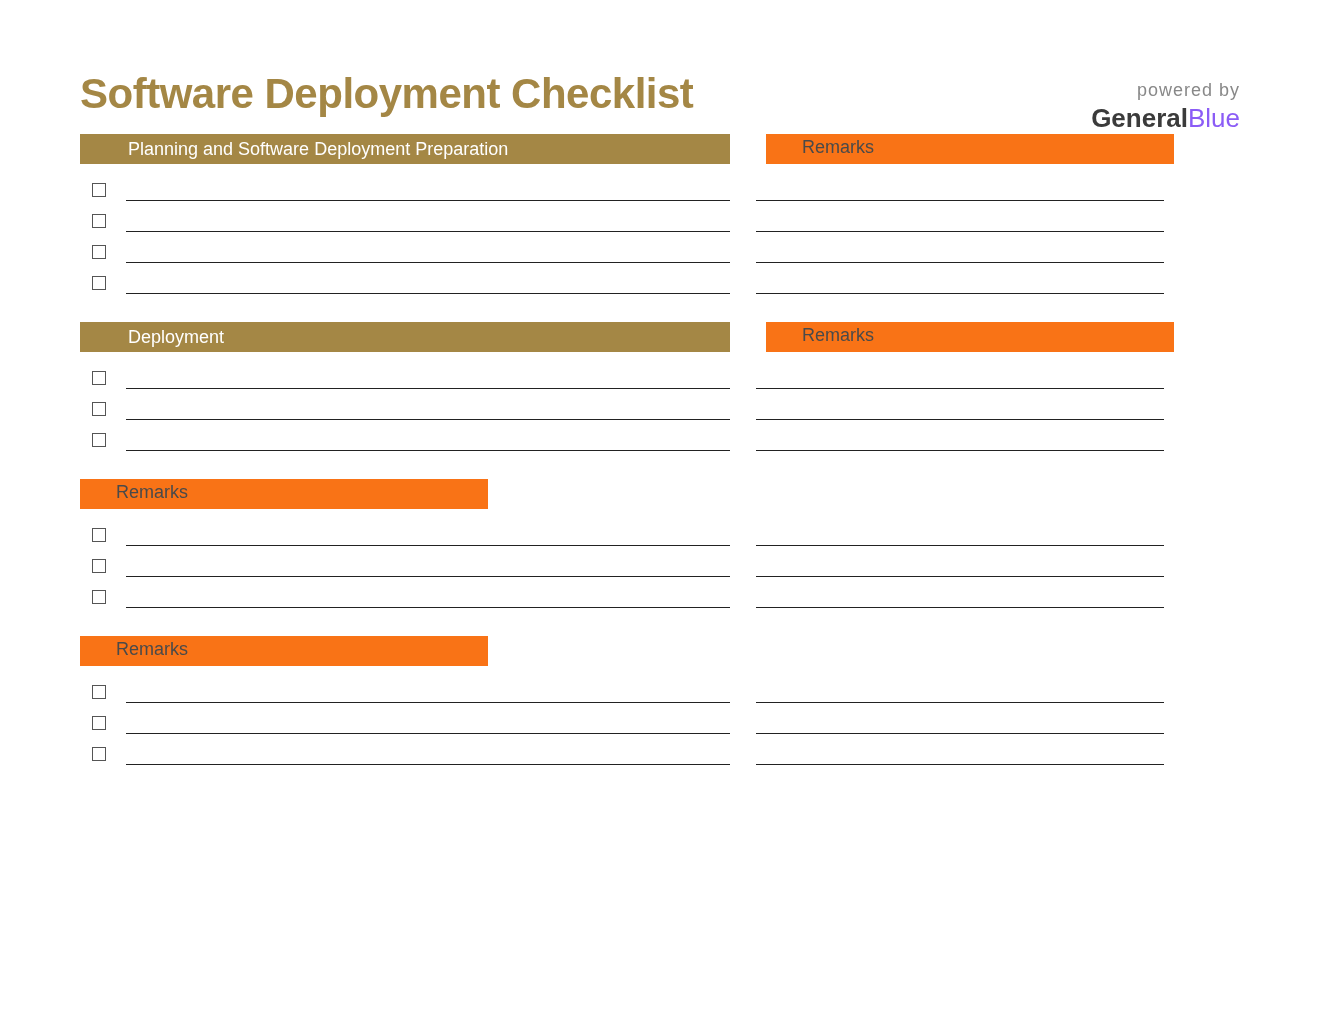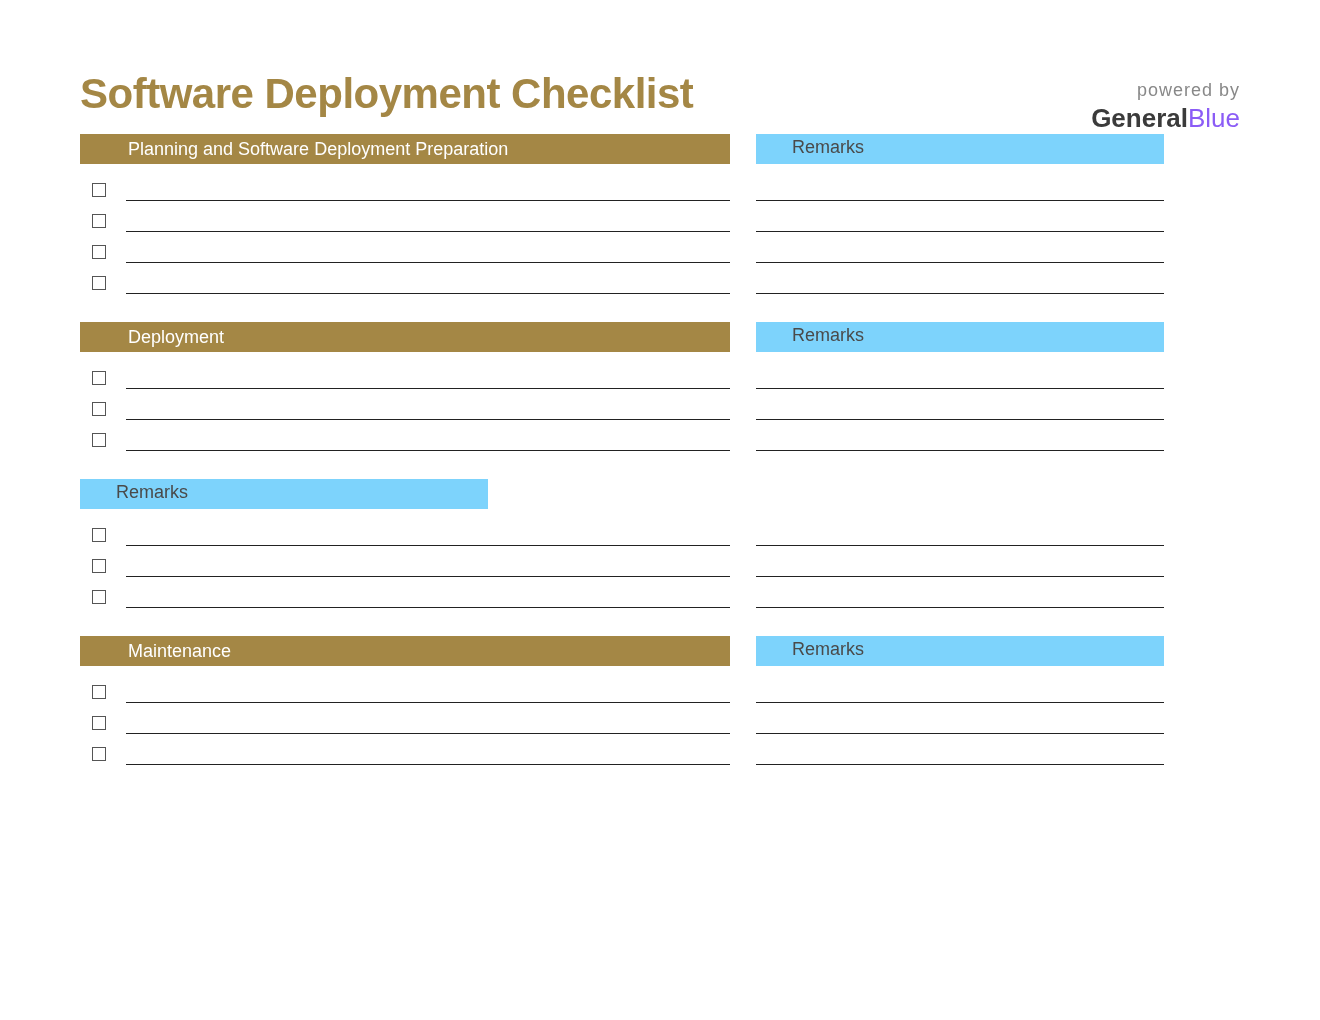--- a/index.html
+++ b/index.html
@@ -40,35 +40,35 @@
   .logo-blue {
     font-size: 26px;
     font-weight: 500;
     color: #8b5cf6;
   }
   .section {
     margin-bottom: 28px;
   }
   .section-heads {
     display: flex;
-    gap: 26px;
+    gap: 36px;
     margin-bottom: 6px;
   }
   .section-header {
     background: #a48745;
     color: #fff;
     font-size: 18px;
     padding: 5px 0 5px 48px;
     height: 30px;
     width: 650px;
     display: flex;
     align-items: center;
   }
   .remarks-header {
-    background: #7dd3fc;
+    background: #f97316;
     color: #4a4a4a;
     font-size: 18px;
     padding: 1px 0 5px 36px;
     height: 30px;
     width: 408px;
     display: flex;
     align-items: center;
   }
   .row {
     display: flex;
@@ -195,21 +195,20 @@
       <div class="row">
         <div class="left-cell">
           <div class="checkbox"></div>
           <div class="item-line"></div>
         </div>
         <div class="remarks-line"></div>
       </div>
     </div>
     <div class="section">
       <div class="section-heads">
-        <div class="section-header">Maintenance</div>
         <div class="remarks-header">Remarks</div>
       </div>
       <div class="row">
         <div class="left-cell">
           <div class="checkbox"></div>
           <div class="item-line"></div>
         </div>
         <div class="remarks-line"></div>
       </div>
       <div class="row">

